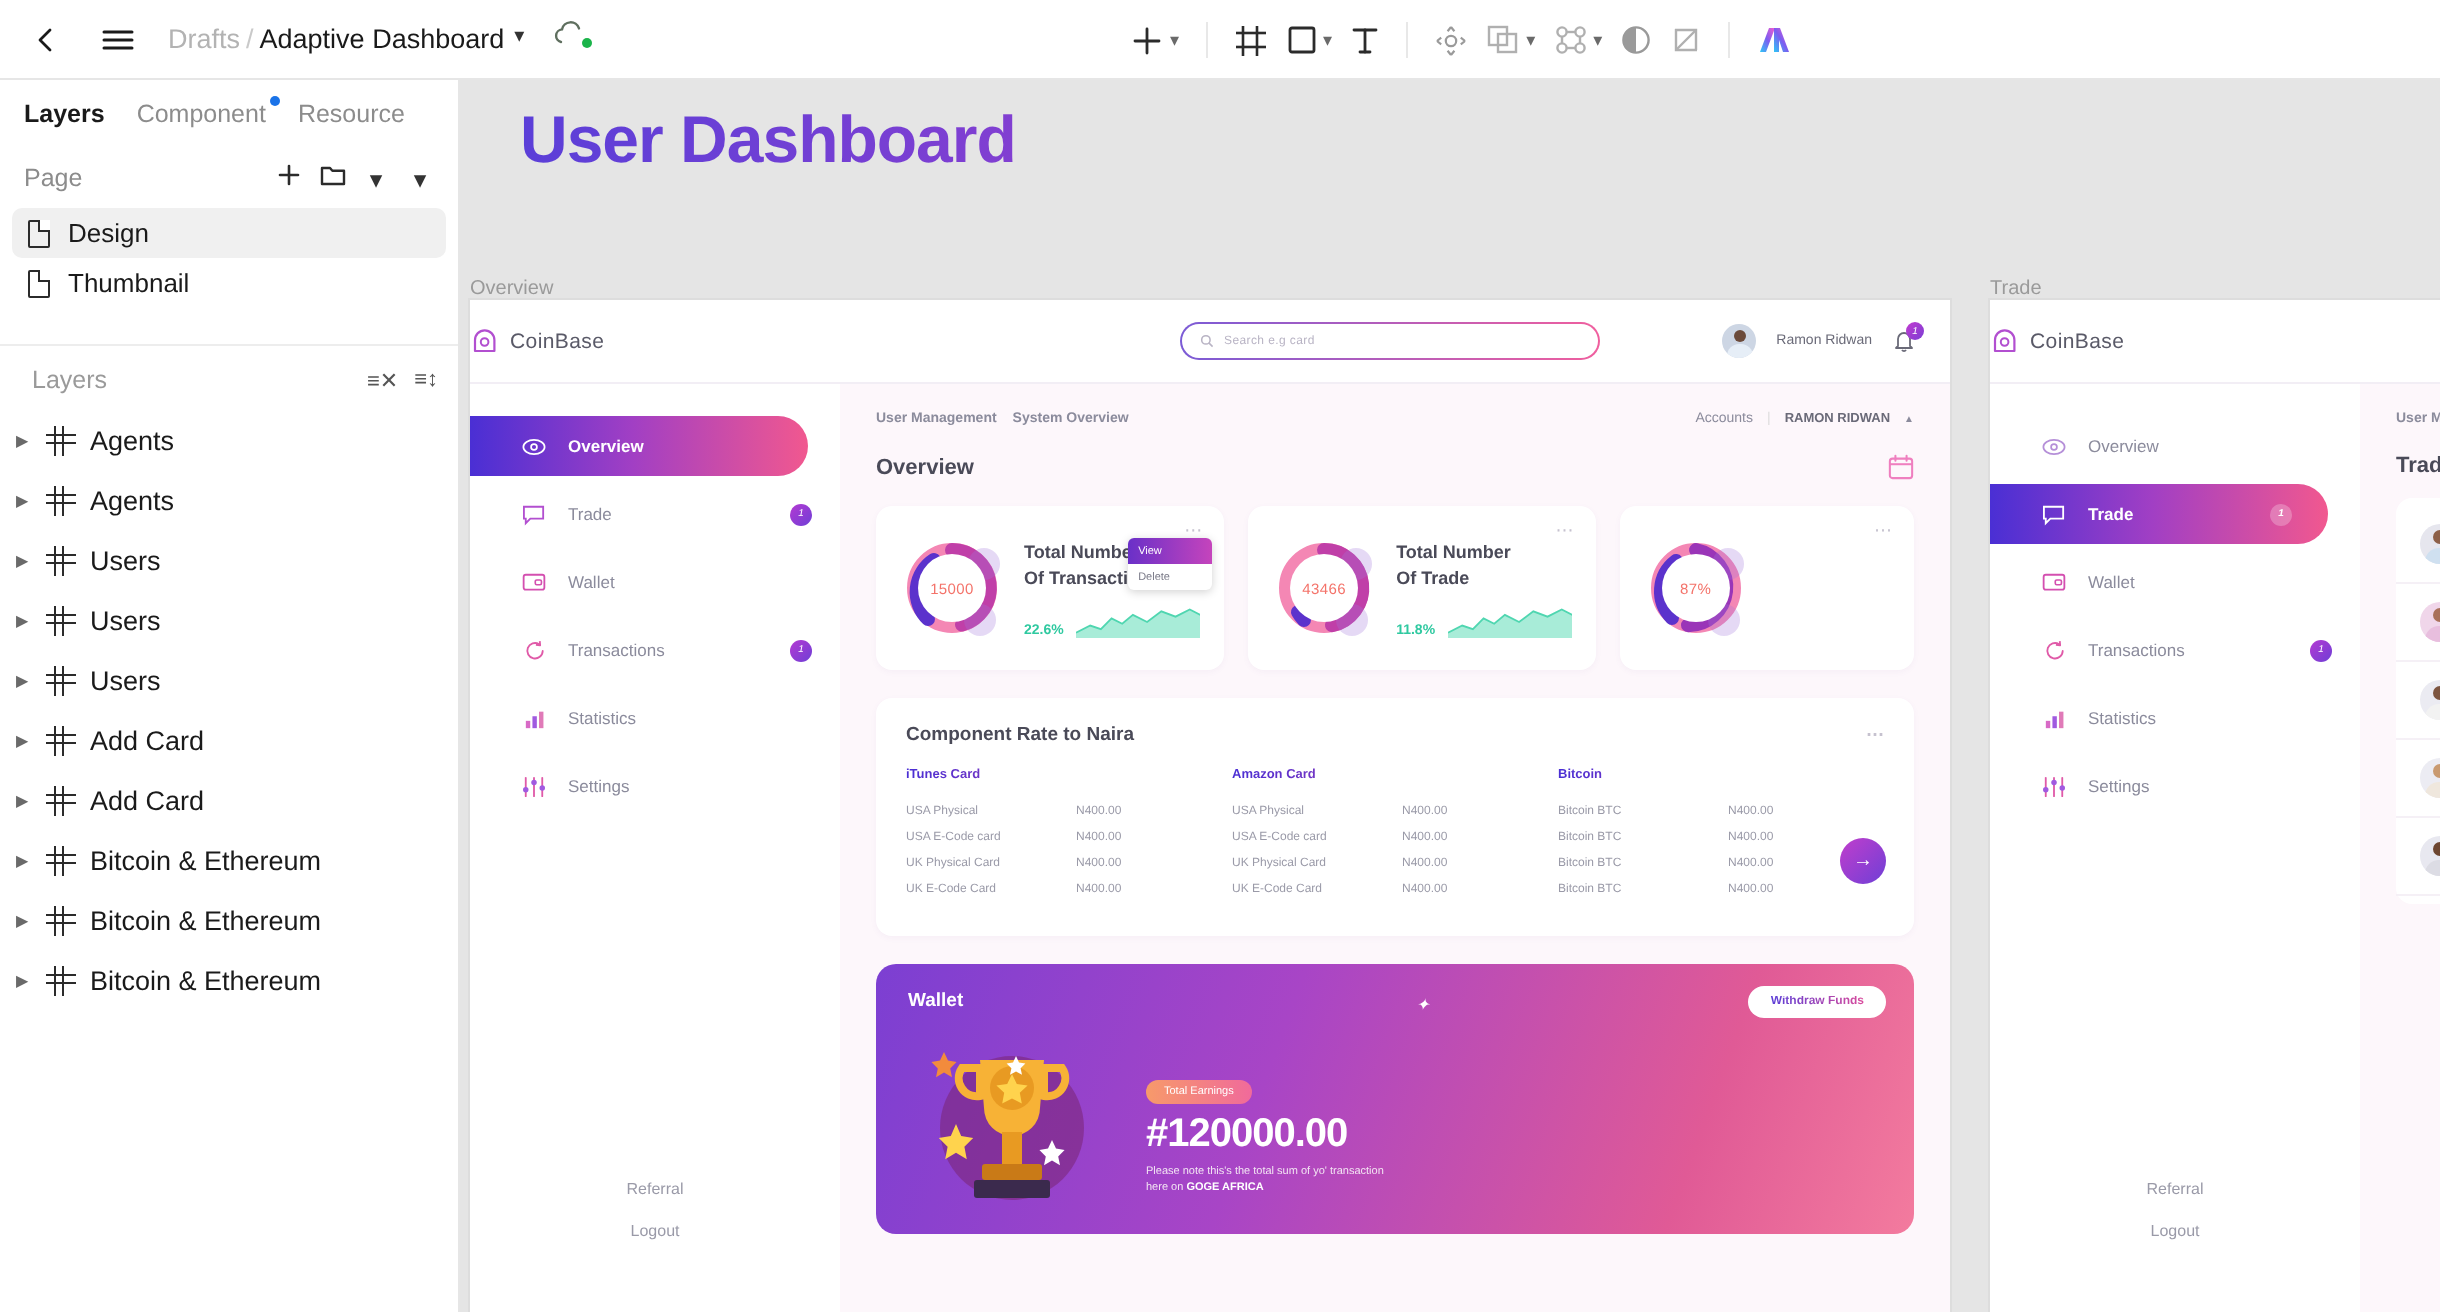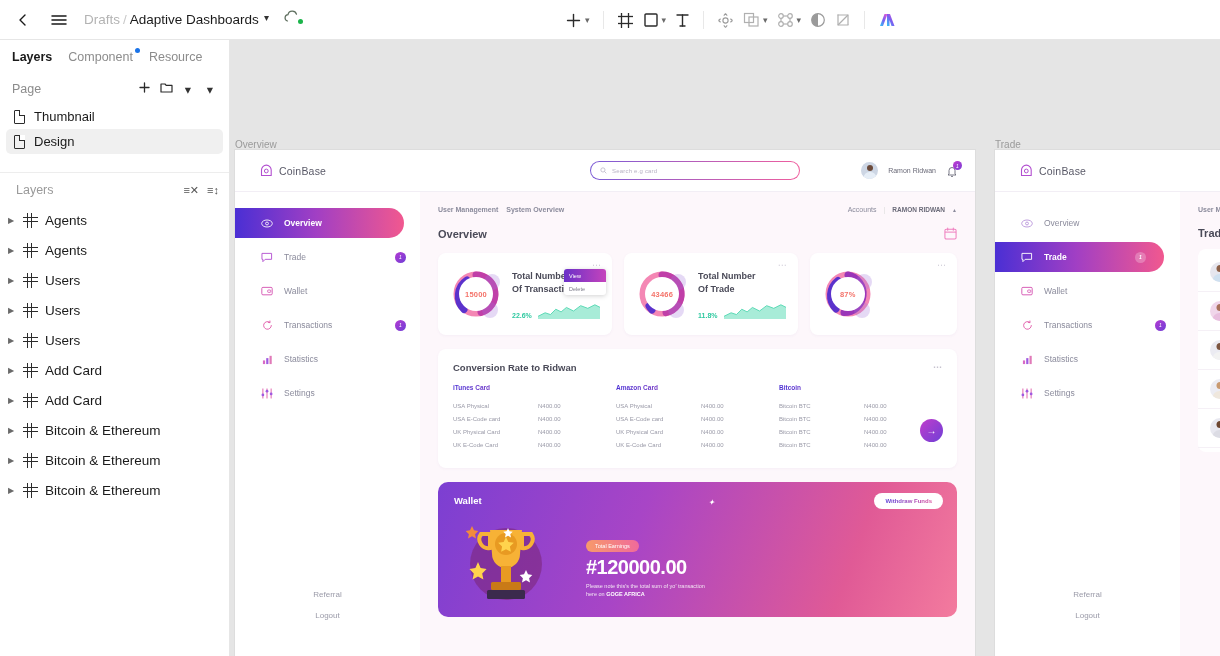--- a/index.html
+++ b/index.html
@@ -65,21 +65,21 @@
     position:absolute; left:30px; top:8px; width:600px;
     font-size:33px; font-weight:bold; line-height:43px; letter-spacing:-0.5px;
     background:linear-gradient(90deg,#5b3fd8 0%,#8e3fcf 55%,#a83ec6 100%);
     -webkit-background-clip:text; background-clip:text; color:transparent;
   }
   .frame-label{ position:absolute; font-size:10px; color:#9a9a9a;}
 
   
   .appframe{ position:absolute; background:#fff; overflow:hidden; box-shadow:0 0 0 1px rgba(0,0,0,0.03);}
   .app-hdr{ height:42px; background:#fff; display:flex; align-items:center; border-bottom:1px solid #f2eef5;}
-  .brand{ display:flex; align-items:center; gap:5px; padding-left:24px; width:185px; flex:none;}
+  .brand{ display:flex; align-items:center; gap:5px; width:185px; flex:none;}
   .brand-ic{ width:15px; height:14px; flex:none;}
   .brand-tx{ font-size:10.5px; color:#5a5a68; letter-spacing:.2px;}
   .searchbox{
     width:210px; height:19px; border-radius:11px; display:flex; align-items:center; gap:5px;
     padding:0 9px; border:1px solid transparent;
     background:linear-gradient(#fff,#fff) padding-box, linear-gradient(90deg,#7b5bd6,#f05f9e) border-box;
   }
   .searchbox .ph{ font-size:6px; color:#b8b3c4; letter-spacing:.2px;}
   .hdr-right{ margin-left:auto; display:flex; align-items:center; gap:10px; padding-right:16px;}
   .avatar{ width:17px; height:17px; border-radius:50%; background:#cdd6e4; position:relative; overflow:hidden; flex:none;}
@@ -106,21 +106,21 @@
   .crumbs .right{ margin-left:auto; display:flex; align-items:center; gap:7px; font-weight:normal;}
   .crumbs .right .nm{ font-weight:bold; color:#6a6a78; font-size:6.5px;}
   .sec-title{ font-size:11px; font-weight:bold; color:#4a4a58; margin-top:14px; display:flex; align-items:center;}
   .cal-ic{ margin-left:auto; width:13px; height:13px;}
 
   .stat-row{ display:flex; gap:12px; margin-top:13px;}
   .stat-card{ flex:1; background:#fff; border-radius:8px; height:82px; padding:10px 12px; position:relative; display:flex; align-items:center; gap:10px; box-shadow:0 1px 3px rgba(120,80,160,.05);}
   .dots{ position:absolute; right:10px; top:7px; color:#c6c2cf; font-size:9px; letter-spacing:1px; cursor:pointer;}
   .donut{ width:52px; height:52px; border-radius:50%; position:relative; flex:none; display:flex; align-items:center; justify-content:center;}
   .donut .hole{ position:absolute; width:34px; height:34px; border-radius:50%; background:#fff;}
-  .donut .val{ position:relative; font-size:7.5px; font-weight:bold; color:#f4736a; letter-spacing:.2px;}
+  .donut .val{ position:relative; font-size:7.5px; font-weight:normal; color:#f4736a; letter-spacing:.2px;}
   .donut .blob{ position:absolute; width:16px; height:16px; border-radius:50%; background:rgba(160,120,220,.28);}
   .st-txt{ flex:1;}
   .st-title{ font-size:9px; font-weight:bold; color:#4a4a58; line-height:13px;}
   .st-sub{ display:flex; align-items:flex-end; gap:6px; margin-top:7px;}
   .pct{ font-size:7px; font-weight:bold; color:#2fc9a0;}
   .spark{ flex:1; height:16px;}
   .menu-pop{ position:absolute; right:6px; top:16px; width:42px; background:#fff; border-radius:3px; box-shadow:0 1px 5px rgba(0,0,0,.18); overflow:hidden; z-index:5;}
   .menu-pop .mi{ font-size:5.5px; padding:3.5px 5px; color:#7a7a88; cursor:pointer;}
   .menu-pop .mi.hl{ background:linear-gradient(90deg,#6a30c8,#c544bc); color:#fff;}
 
@@ -135,21 +135,21 @@
   .arrow-btn{ position:absolute; right:14px; bottom:26px; width:23px; height:23px; border-radius:50%;
     background:linear-gradient(135deg,#c13ecc,#6f3fd6); color:#fff; display:flex; align-items:center; justify-content:center; font-size:10px; cursor:pointer;}
 
   .wallet{ margin-top:14px; border-radius:10px; height:135px; position:relative; overflow:hidden;
     background:linear-gradient(110deg,#8b3fd0 0%,#b council 0%,#c248c0 45%,#f05b93 100%);}
   .wallet-inner{ position:absolute; inset:0; padding:13px 16px;}
   .w-title{ font-size:9.5px; font-weight:bold; color:#fff;}
   .withdraw{ position:absolute; right:14px; top:11px; background:#fff; border-radius:11px; padding:5px 11px; font-size:6px; font-weight:bold;
     background-clip:padding-box; cursor:pointer;}
   .withdraw span{ background:linear-gradient(90deg,#5b3fd8,#d94b9c); -webkit-background-clip:text; background-clip:text; color:transparent;}
-  .w-stats{ position:absolute; left:148px; top:52px; display:flex; gap:42px;}
+  .w-stats{ position:absolute; left:135px; top:52px; display:flex; gap:42px;}
   .pill{ display:inline-block; background:linear-gradient(90deg,#f79a6a,#f06a9b); color:#fff; font-size:5.5px; padding:3px 9px; border-radius:9px;}
   .w-amt{ font-size:20px; font-weight:bold; color:#fff; letter-spacing:-.5px; margin-top:4px;}
   .w-note{ font-size:5.5px; color:#f3e4f3; line-height:8px; margin-top:3px; max-width:130px;}
   .w-note b{ color:#fff;}
   .trophy{ position:absolute; left:22px; top:30px; width:92px; height:92px;}
 
   
   .trade-list .tl-title{ font-size:11px; font-weight:bold; color:#4a4a58; margin-top:14px;}
   .tl-card{ background:#fff; border-radius:8px; margin-top:10px; padding:4px 0;}
   .tl-row{ display:flex; align-items:center; padding:9px 12px; border-bottom:1px solid #f5f0f6;}
@@ -172,21 +172,21 @@
           <g stroke="#1a1a1a" stroke-width="1.5" stroke-linecap="round">
             <line x1="1" y1="3" x2="15" y2="3"></line>
             <line x1="1" y1="7" x2="15" y2="7"></line>
             <line x1="1" y1="11" x2="15" y2="11"></line>
           </g>
         </svg>
     </div>
     <div class="crumb">
       <span>Drafts</span>
       <span class="sep">/</span>
-      <span class="cur">Adaptive Dashboards</span>
+      <span class="cur">Adaptive Dashboard</span>
       <span class="chev">▾</span>
     </div>
     <div class="cloud-dot">
       <svg width="20" height="14" viewBox="0 0 20 14">
           <path d="M4.5 11 A3.2 3.2 0 0 1 5 4.7 A4.4 4.4 0 0 1 13.5 4.2" fill="none" stroke="#5f6f5f" stroke-width="1.2" stroke-linecap="round"></path>
         </svg>
       <span class="d"></span>
     </div>
   </div>
 
@@ -314,27 +314,27 @@
     <span class="ic">
       <svg width="13" height="12" viewBox="0 0 13 12">
           <path d="M1 10 L1 2 L5 2 L6.2 3.4 L12 3.4 L12 10 Z" fill="none" stroke="#2b2b2b" stroke-width="1.2" stroke-linejoin="round"></path>
         </svg>
     </span>
     <span class="ic">▾</span>
     <span class="ic">▾</span>
   </div>
 
   <div>
+    <div class="page-item sel">
+      <span class="pg-file"></span>
+      <span>Design</span>
+    </div>
     <div class="page-item">
       <span class="pg-file"></span>
       <span>Thumbnail</span>
-    </div>
-    <div class="page-item sel">
-      <span class="pg-file"></span>
-      <span>Design</span>
     </div>
   </div>
 
   <div class="lp-sec">
     <div class="lp-sec-hdr">
       <span>Layers</span>
       <span class="sp"></span>
       <span class="ic">≡✕</span>
       <span class="ic">≡↕</span>
     </div>
@@ -389,20 +389,21 @@
           <span class="frame-ic"></span>
           <span>Bitcoin &amp; Ethereum</span>
         </div>
     </div>
   </div>
 </div>
 
 <div class="canvas">
 
   <div class="big-title">
+    <div>User Dashboard</div>
   </div>
 
   <div class="frame-label" style="left:5px; top:99px;">Overview</div>
   <div class="frame-label" style="left:765px; top:99px;">Trade</div>
 
   <div class="appframe" style="left:5px; top:110px; width:740px; height:510px;">
 
     <div class="app-hdr">
       <div class="brand">
         <span class="brand-ic">
@@ -599,21 +600,21 @@
               <i class="blob" style="right:2px; top:6px;"></i>
               <i class="blob" style="right:4px; bottom:2px;"></i>
               <span class="hole"></span>
               <span class="val">87%</span>
             </div>
           </div>
         </div>
 
         <div class="conv">
           <div class="conv-h">
-            <span>Conversion Rate to Ridwan</span>
+            <span>Component Rate to Naira</span>
             <span style="margin-left:auto; color:#c6c2cf; font-size:9px;">⋯</span>
           </div>
           <div class="conv-grid">
             <div class="conv-col">
               <div class="cc-h">iTunes Card</div>
               <div class="cc-row">
                   <span class="lb">USA Physical</span>
                   <span>N400.00</span>
                 </div>
               <div class="cc-row">

